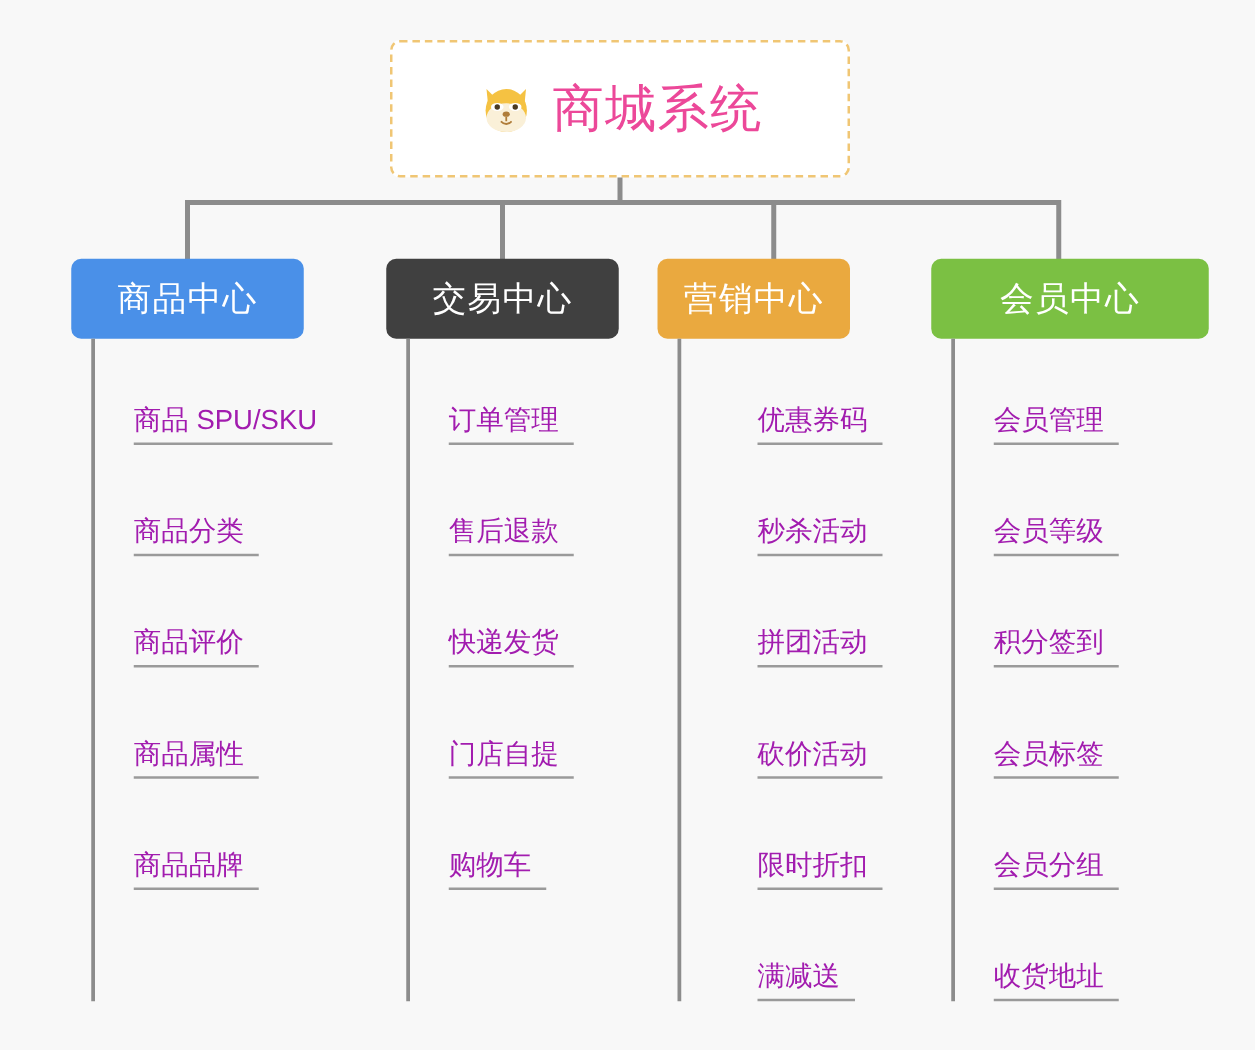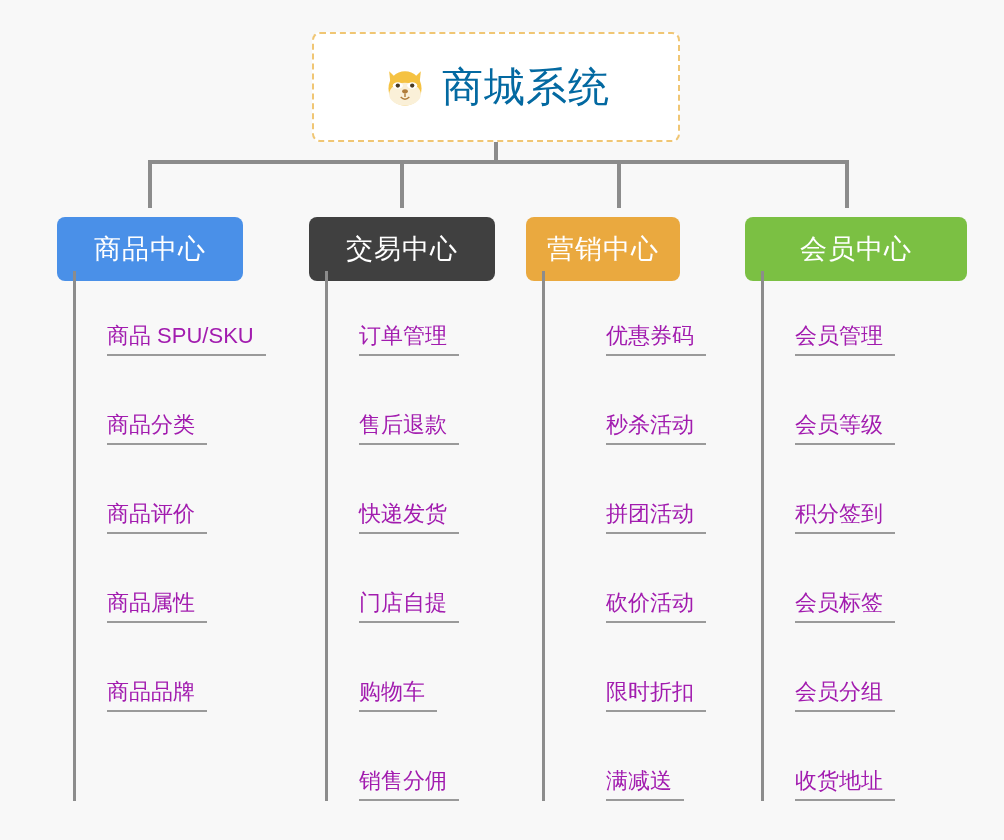--- a/index.html
+++ b/index.html
@@ -53,21 +53,21 @@
   .conn {
     position: absolute;
     background: #8c8c8c;
   }
   .conn-v { width: 4px; }
   .conn-h { height: 4px; }
 
   
   .cat {
     position: absolute;
-    top: 217px;
+    top: 207px;
     height: 64px;
     border-radius: 8px;
     display: flex;
     align-items: center;
     justify-content: center;
     color: #ffffff;
     font-size: 27px;
     letter-spacing: 1px;
     white-space: nowrap;
   }
@@ -115,21 +115,21 @@
       <path d="M9.5 36 a22.5 22.5 0 0 0 45 0 a22.5 22.5 0 0 1 -45 0 Z" fill="#f7e9c8"></path>
       <ellipse cx="32" cy="42" rx="22" ry="16" fill="#faf0d8"></ellipse>
       <ellipse cx="22" cy="30" rx="7" ry="4.5" fill="#ffffff"></ellipse>
       <ellipse cx="42" cy="30" rx="7" ry="4.5" fill="#ffffff"></ellipse>
       <ellipse cx="22" cy="30" rx="3" ry="3" fill="#4a3a22"></ellipse>
       <ellipse cx="42" cy="30" rx="3" ry="3" fill="#4a3a22"></ellipse>
       <ellipse cx="32" cy="38" rx="4" ry="3" fill="#b07d3a"></ellipse>
       <path d="M32 41 L32 46" stroke="#b07d3a" stroke-width="2" fill="none"></path>
       <path d="M26 46 q6 6 12 0" stroke="#b07d3a" stroke-width="2" fill="none"></path>
     </svg>
-    <span class="root-title" style="color: #0369a1;">商城系统</span>
+    <span class="root-title" style="color: #ec4899;">商城系统</span>
   </div>
 
   <div class="conn conn-v" style="left: 494px; top: 142px; height: 21px; background: rgb(140, 140, 140);"></div>
 
   <div class="conn conn-h" style="left: 148px; top: 160px; width: 700px; background: rgb(140, 140, 140);"></div>
 
   <div class="conn conn-v" style="left: 148px; top: 160px; height: 48px; background: rgb(140, 140, 140);"></div>
   <div class="conn conn-v" style="left: 400px; top: 160px; height: 48px; background: rgb(140, 140, 140);"></div>
   <div class="conn conn-v" style="left: 617px; top: 160px; height: 48px; background: rgb(140, 140, 140);"></div>
   <div class="conn conn-v" style="left: 845px; top: 160px; height: 48px; background: rgb(140, 140, 140);"></div>
@@ -176,23 +176,20 @@
       </div>
     <div class="leaf">
         <span class="leaf-text">快递发货</span>
       </div>
     <div class="leaf">
         <span class="leaf-text">门店自提</span>
       </div>
     <div class="leaf">
         <span class="leaf-text">购物车</span>
       </div>
-    <div class="leaf">
-        <span class="leaf-text">销售分佣</span>
-      </div>
   </div>
 
   <div class="leaf-col" id="col2" style="left: 542px; padding-left: 30px;">
     <div class="spine" style="height: 530px; background: rgb(140, 140, 140);"></div>
     <div class="leaf">
         <span class="leaf-text">优惠券码</span>
       </div>
     <div class="leaf">
         <span class="leaf-text">秒杀活动</span>
       </div>

